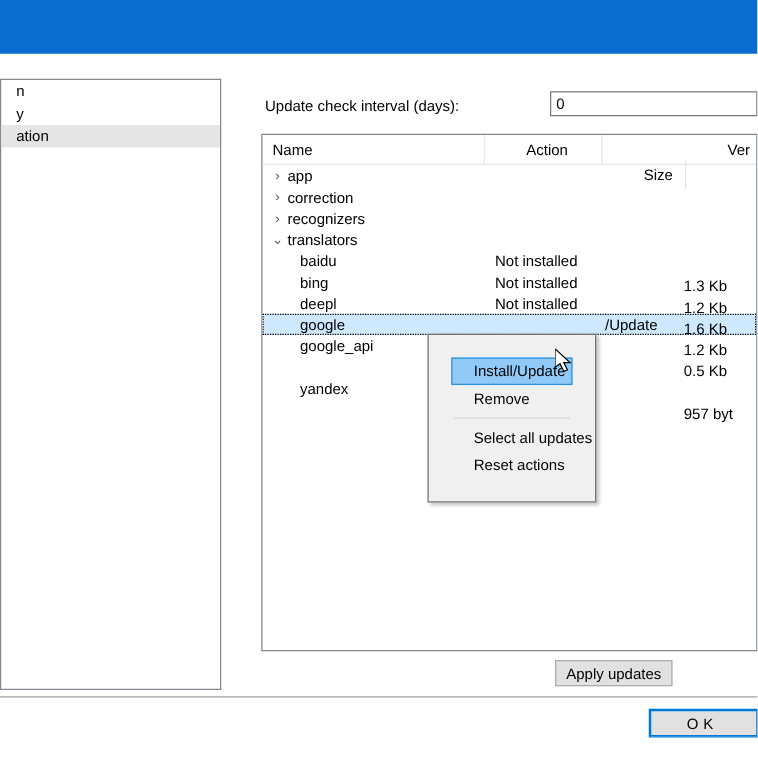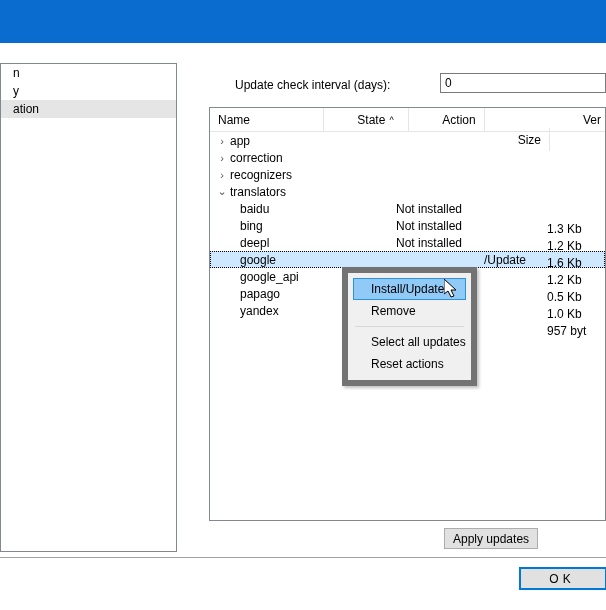--- a/index.html
+++ b/index.html
@@ -35,21 +35,21 @@
     font-size: 12px;
     cursor: default;
     white-space: nowrap;
   }
   .sidebar-item.selected {
     background: #e5e5e5;
   }
   
   .interval-row {
     position: absolute;
-    left: 235px;
+    left: 212px;
     top: 74px;
     height: 22px;
     display: flex;
     align-items: center;
     gap: 8px;
   }
   .interval-row label { font-size: 12px; }
   .interval-input {
     position: absolute;
     left: 440px;
@@ -124,23 +124,23 @@
   .indent0 { padding-left: 6px; }
   .indent1 { padding-left: 30px; }
   .row.sel .cell { }
   
   .ctxmenu {
     position: absolute;
     left: 342px;
     top: 267px;
     width: 135px;
     background: #f0f0f0;
-    border: 6px solid #737373;
+    border: 1px solid #737373;
     box-shadow: 2px 2px 3px rgba(0,0,0,0.25);
-    padding: 5px;
+    padding: 18px;
     z-index: 50;
   }
   .ctxmenu .mi {
     padding: 4px 18px;
     font-size: 12px;
     cursor: default;
     white-space: nowrap;
   }
   .ctxmenu .mi.hover {
     background: #91c9f7;
@@ -215,24 +215,20 @@
 <div class="interval-row">
   <label>Update check interval (days):</label>
 </div>
 <input class="interval-input" value="0" style="">
 
 <div class="table-panel">
   <div class="thead">
     <div class="th col-name">
         <span>Name</span>
       </div>
-    <div class="th col-state">
-        <span>State</span>
-        <span class="sort-ind">^</span>
-      </div>
     <div class="th col-action">
         <span>Action</span>
       </div>
     <div class="th col-size">
         <span>Size</span>
       </div>
     <div class="th col-ver">
         <span>Ver</span>
       </div>
   </div>
@@ -285,21 +281,20 @@
         <div class="cell col-action">/Update</div>
         <div class="cell col-size" style="padding-left: 2px;">1.2 Kb</div>
       </div>
       <div class="row">
         <div class="cell cname col-name indent1">google_api</div>
         <div class="cell col-state"></div>
         <div class="cell col-action"></div>
         <div class="cell col-size" style="padding-left: 2px;">0.5 Kb</div>
       </div>
       <div class="row">
-        <div class="cell cname col-name indent1">papago</div>
         <div class="cell col-state"></div>
         <div class="cell col-action"></div>
         <div class="cell col-size" style="padding-left: 2px;">1.0 Kb</div>
       </div>
       <div class="row">
         <div class="cell cname col-name indent1">yandex</div>
         <div class="cell col-state"></div>
         <div class="cell col-action"></div>
         <div class="cell col-size" style="padding-left: 2px;">957 byt...</div>
       </div>

